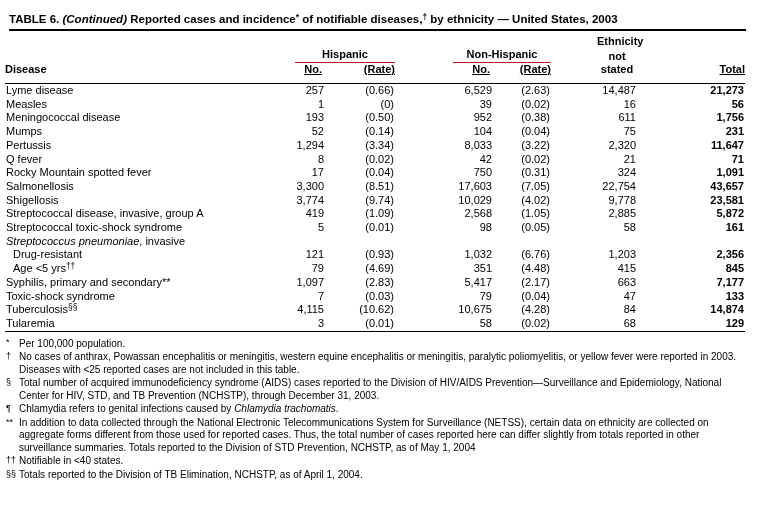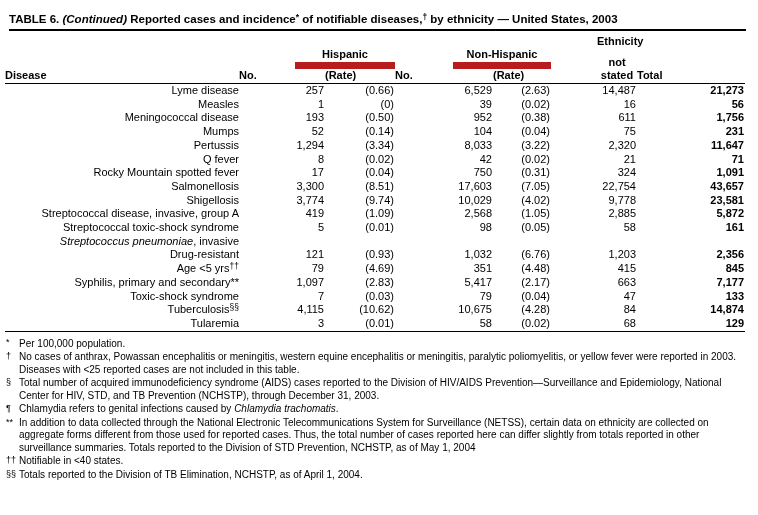--- a/index.html
+++ b/index.html
@@ -20,37 +20,37 @@
   .title .it{font-style:italic;}
   .sup{font-size:8.5px;position:relative;top:-3.5px;line-height:0;}
   
   table{border-collapse:collapse;table-layout:fixed;width:740px;margin-top:0;}
   col.c1{width:234px;} col.c2{width:86px;} col.c3{width:70px;}
   col.c4{width:98px;}  col.c5{width:58px;} col.c6{width:86px;} col.c7{width:108px;}
   thead th{
     font-size:11px;font-weight:bold;padding:0;line-height:13px;
     vertical-align:bottom;white-space:nowrap;
   }
-  thead tr.hrow3 th{padding-bottom:1px;margin-top:6px;}
+  thead tr.hrow3 th{padding-bottom:7px;margin-top:6px;}
   thead{border-bottom:1.5px solid #000;}
   .grp-underline{
-    text-align:center;border-bottom:7px solid #b91c1c;
+    text-align:center;border-bottom:1px solid #b91c1c;
     margin-left:56px;padding-bottom:1px;
   }
   .grp-underline.nh{margin-left:58px;}
   .th-disease{text-align:left;}
-  .th-num,.th-rate,.th-total{text-align:left;}
+  .th-num,.th-rate,.th-total{text-align:right;text-decoration:underline;}
   .th-num{padding-right:3px;}
   .eth-h{text-align:center;padding-left:46px;font-weight:bold;}
   tbody{border-bottom:1.5px solid #000;}
   tbody td{
     font-size:11px;line-height:13.7px;height:13.7px;
     padding:0;white-space:nowrap;overflow:hidden;
   }
-  .c-disease{text-align:right;padding-left:1px;}
+  .c-disease{text-align:left;padding-left:1px;}
   .c-disease.indent{padding-left:8px;}
   .c-disease i{font-style:italic;}
   .c-num,.c-rate,.c-total{text-align:right;padding-right:1px;}
   .c-total{font-weight:bold;}
   
   .footnotes{margin-top:6px;}
   .fn{
     position:relative;padding-left:14px;
     font-size:10px;line-height:12.2px;margin-top:1.6px;
     width:726px;

